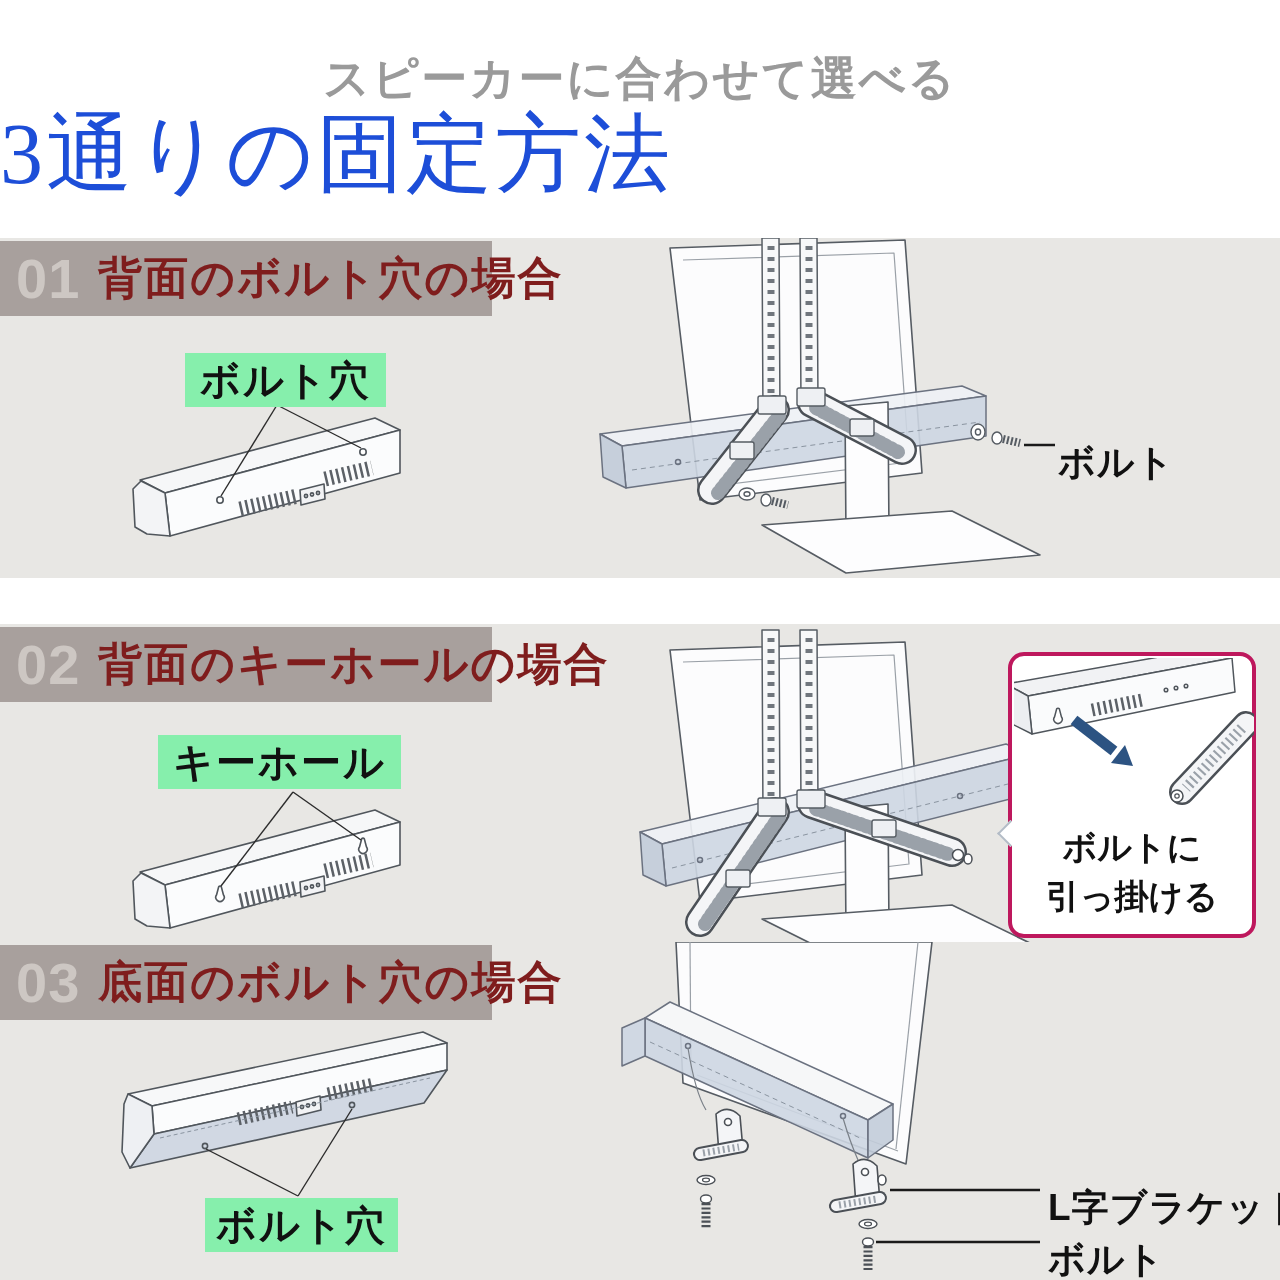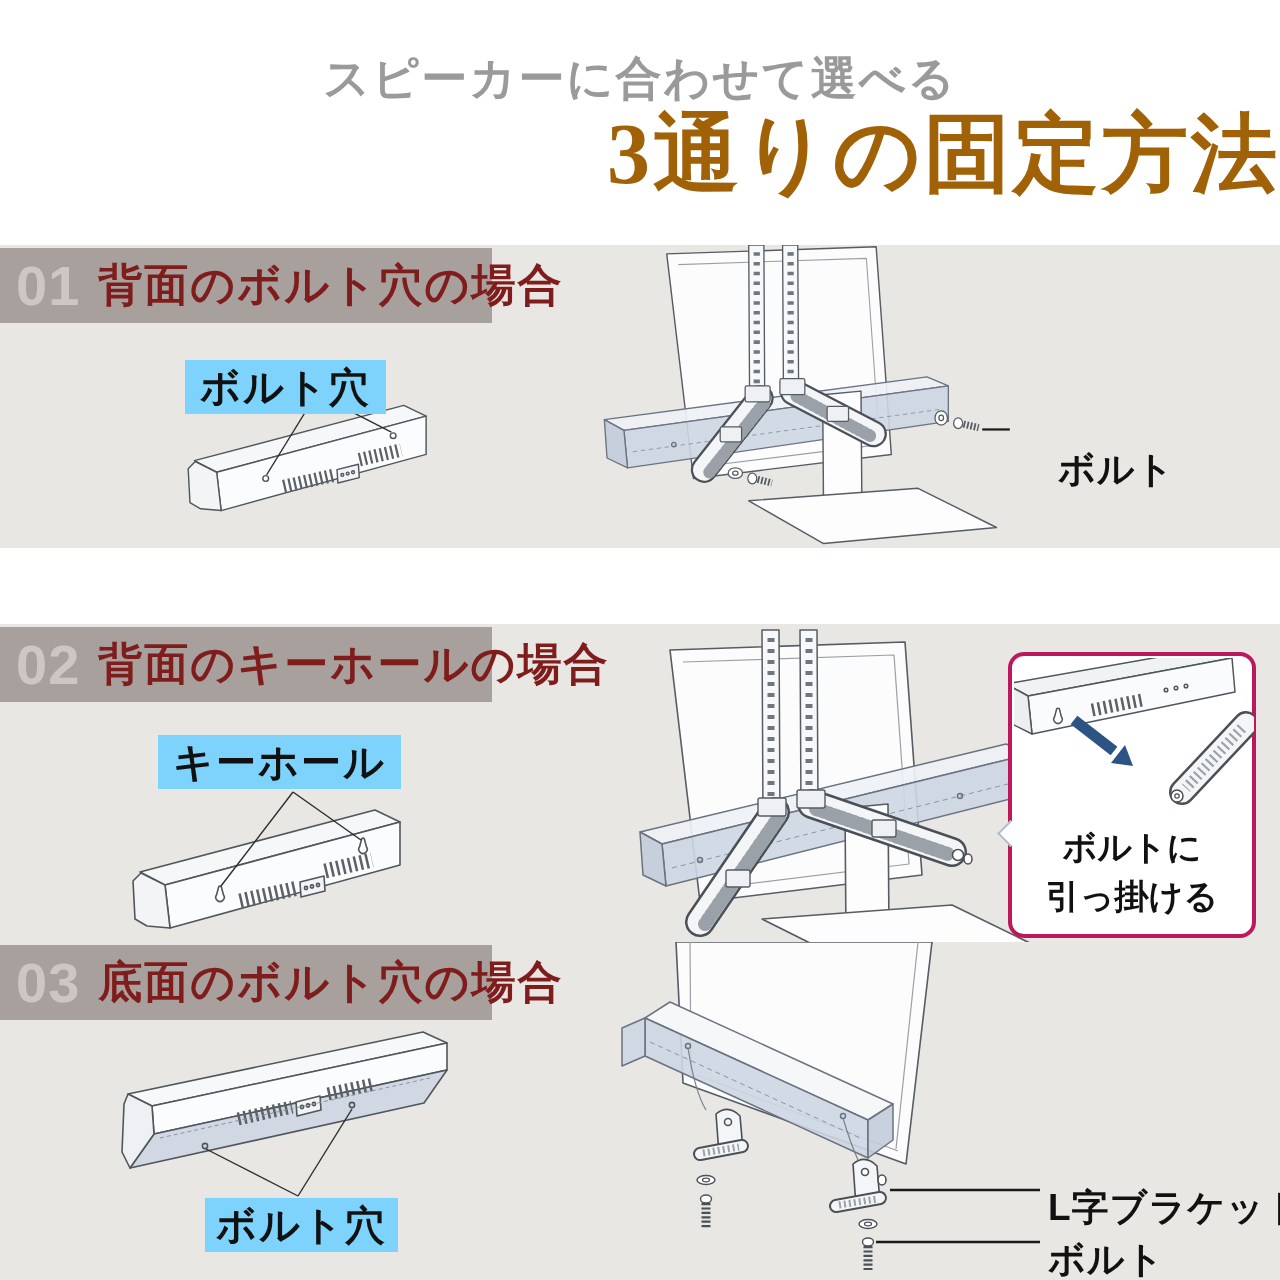--- a/index.html
+++ b/index.html
@@ -2,38 +2,38 @@
 <html><head>
 <meta charset="utf-8">
 <style>
   * { margin:0; padding:0; box-sizing:border-box; }
   html,body { width:1280px; height:1280px; }
   body { background:#ffffff; font-family:"Liberation Sans","DejaVu Sans",sans-serif; }
   .page { position:relative; width:1280px; height:1280px; overflow:hidden; background:#ffffff; }
 
   .subtitle { position:absolute; top:48px; left:0; width:100%; text-align:center;
               font-size:46px; font-weight:700; color:#9a9a9a; letter-spacing:2px; }
-  .title    { position:absolute; top:96px; left:0; width:100%; text-align:right;
+  .title    { position:absolute; top:96px; left:0; width:100%; text-align:left;
               font-family:"Liberation Serif","DejaVu Serif",serif;
-              font-size:86px; font-weight:700; color:#a16207; letter-spacing:3px; }
+              font-size:86px; font-weight:400; color:#1d4ed8; letter-spacing:3px; }
 
   .sec  { position:absolute; left:0; width:1280px; background:#e8e7e4; }
-  #sec1 { top:245px; height:303px; }
+  #sec1 { top:238px; height:340px; }
   #sec2 { top:624px; height:339px; }
   #sec3 { top:942px; height:338px; }
 
   .band { position:absolute; left:0; top:3px; width:492px; height:75px; background:#a8a09d;
           display:flex; align-items:center; padding-left:16px; gap:18px; }
   .num  { font-size:56px; font-weight:700; color:#cdc7c3; letter-spacing:1px; }
   .band-title { font-family:"Liberation Serif","DejaVu Serif",serif; font-size:44px; font-weight:700;
           color:#7f1d1d; letter-spacing:2px; white-space:nowrap; }
 
   .art { position:absolute; left:0; top:0; width:1280px; height:100%; }
 
-  .ylabel { position:absolute; background:#7dd3fc; color:#111111; font-size:40px; font-weight:700;
+  .ylabel { position:absolute; background:#86efac; color:#111111; font-size:40px; font-weight:700;
             padding:4px 15px; letter-spacing:2px; line-height:1.15; white-space:nowrap; }
   .callout { position:absolute; color:#111111; font-size:37px; font-weight:700;
              letter-spacing:1px; white-space:nowrap;margin-top:16px; }
 
   .inset { position:absolute; left:1008px; top:28px; width:248px; height:286px;
            background:#ffffff; border:4px solid #be185d; border-radius:16px; }
   .inset-tail { position:absolute; left:-11px; top:168px; width:19px; height:19px; background:#ffffff;
            border-left:2px solid #b3bcc6; border-bottom:2px solid #b3bcc6; transform:rotate(45deg); }
   .inset-clip { position:absolute; left:2px; top:2px; width:240px; height:170px;
            border-radius:13px 13px 0 0; overflow:hidden; }

